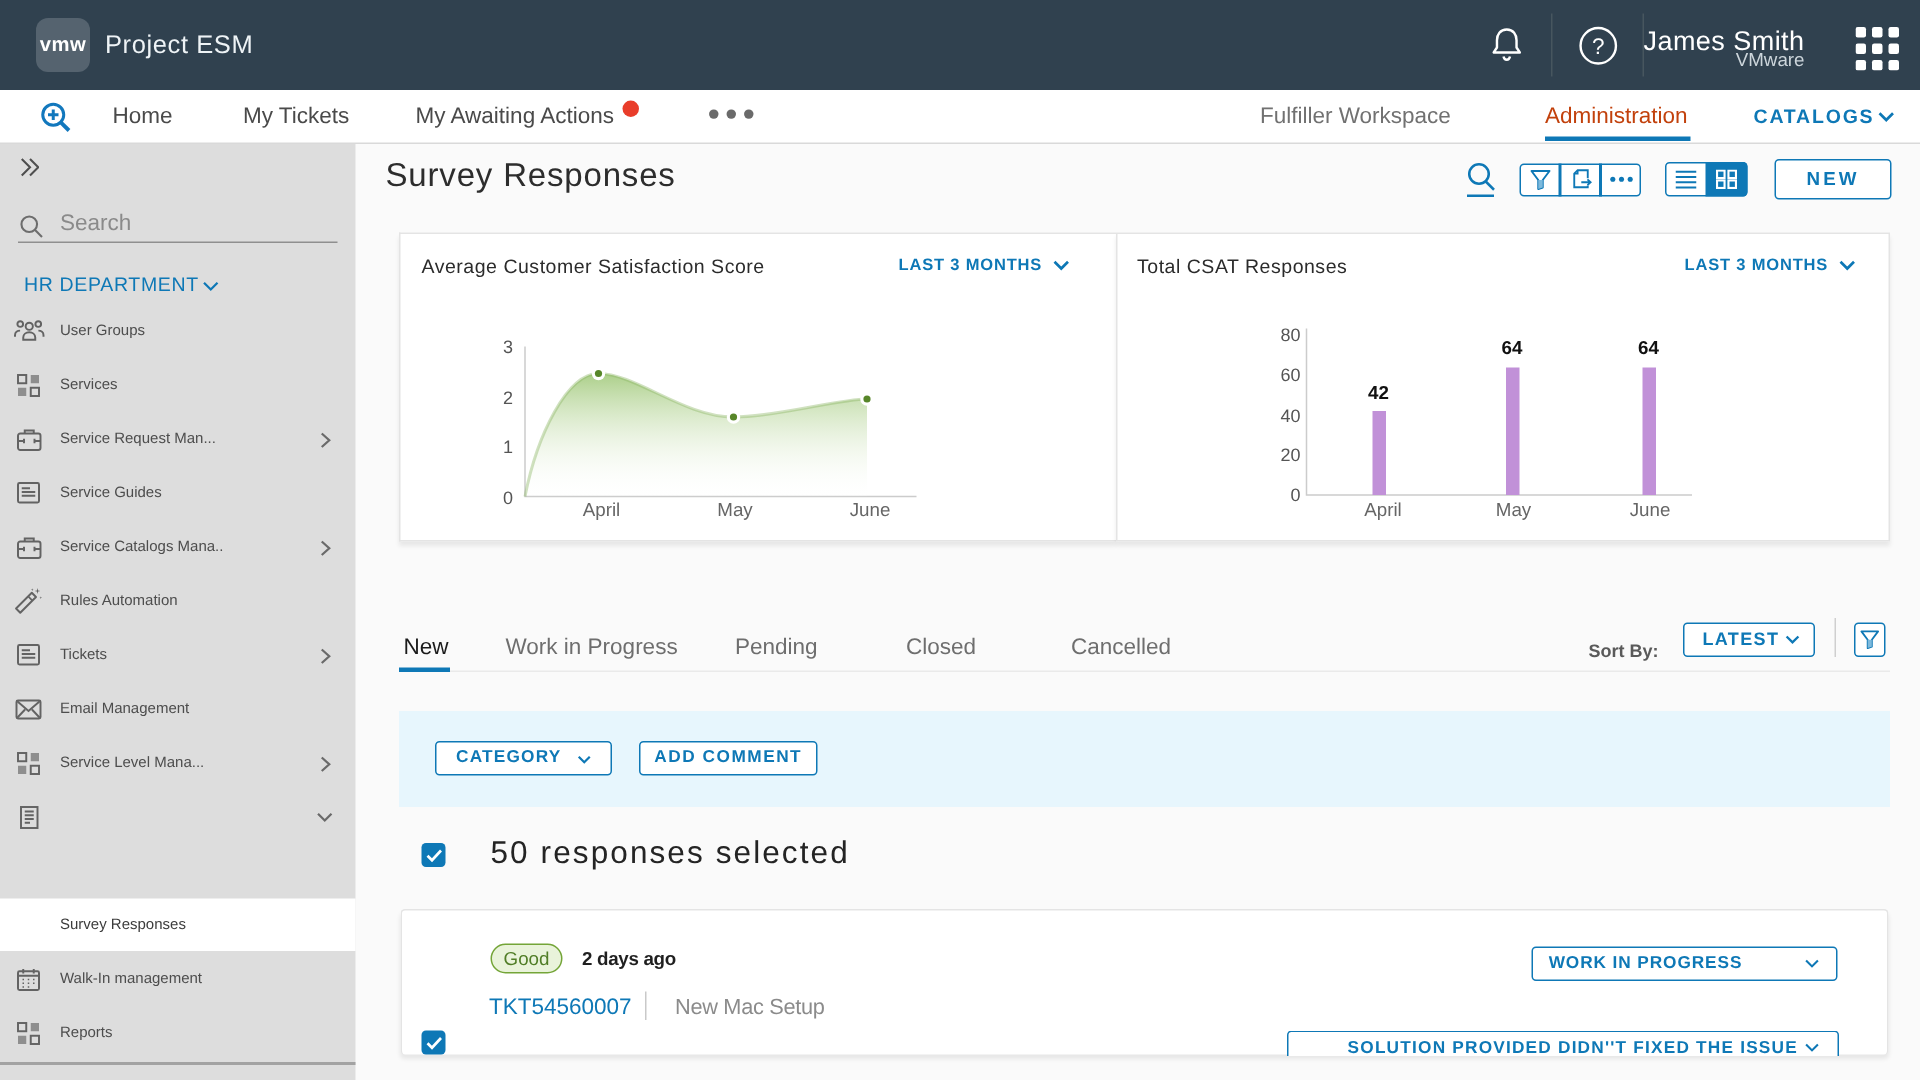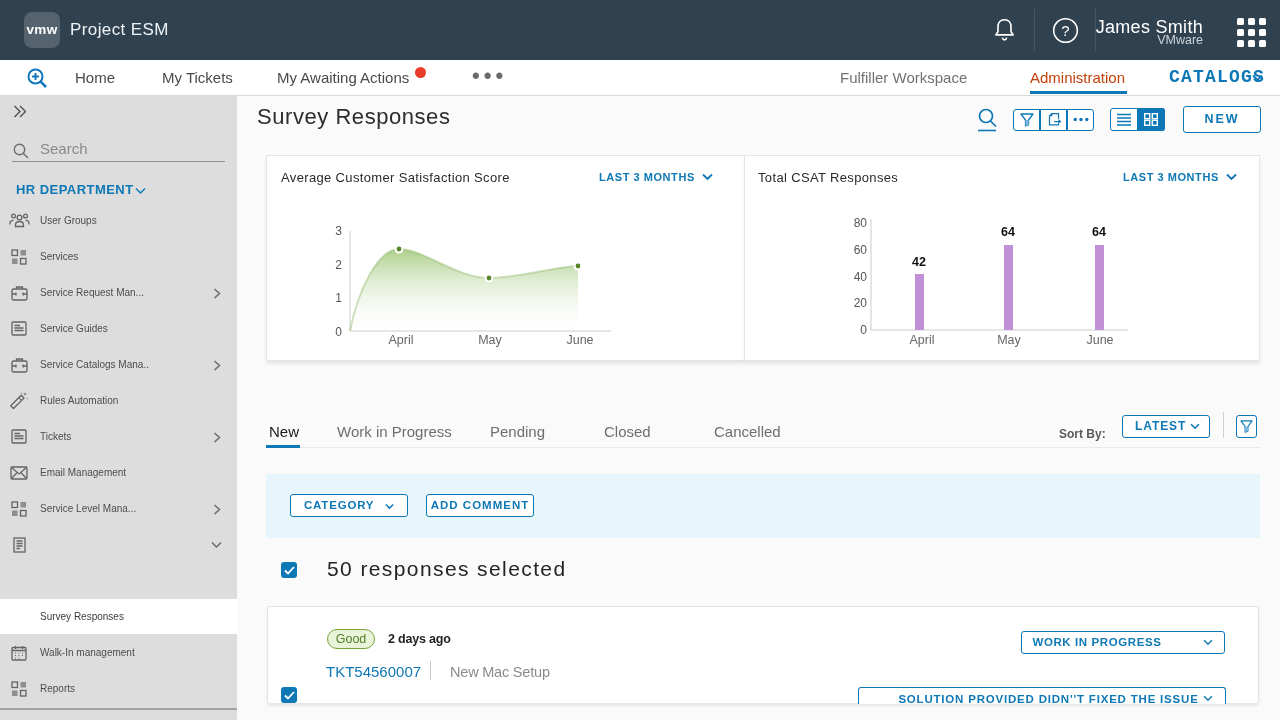--- a/index.html
+++ b/index.html
@@ -12,28 +12,28 @@
   #prodname { left:70px; top:0; height:60px; line-height:60px; color:#eef3f6; font-size:17px; letter-spacing:0.4px; }
   .tsep { top:9px; width:1px; height:42px; background:#47565f; }
   #uname { right:77px; top:17px; text-align:right; color:#fff; font-size:18px; letter-spacing:0.3px; }
   #uorg  { right:77px; top:33px; text-align:right; color:#ccd5db; font-size:12.5px; }
   
   #navbar { left:0; top:60px; width:1280px; height:36px; background:#fff; border-bottom:1px solid #d9d9d9; }
   .navitem { top:60px; height:35px; line-height:35px; font-size:15px; color:#4a4a4a; }
   .navgray { color:#717171; }
   #nav-admin { color:#c2410c; }
   #adminline { left:1030px; top:91px; width:97px; height:3px; background:#0e78b6; }
-  #catalogs { color:#0e78b6; font-weight:bold; font-size:18px; letter-spacing:1.2px;font-family:Liberation Mono, monospace; }
+  #catalogs { color:#0e78b6; font-weight:bold; font-size:13px; letter-spacing:1.2px; }
   #reddot { left:415px; top:67px; width:11px; height:11px; border-radius:50%; background:#e93d2a; }
   .dots3 { color:#6a6a6a; font-size:22px; font-weight:bold; letter-spacing:4px; }
   
   #sidebar { left:0; top:96px; width:237px; height:624px; background:#dddddd; }
   #sbsearchline { left:12px; top:161px; width:213px; height:1px; background:#8f8f8f; }
   #sbsearch { left:40px; top:140px; font-size:15px; color:#8a8a8a; }
-  #hrdept { left:16px; top:182px; font-size:13px; font-weight:bold; color:#0e78b6; letter-spacing:0.45px; }
+  #hrdept { left:16px; top:182px; font-size:13px; font-weight:normal; color:#0e78b6; letter-spacing:0.45px; }
   .sbitem { left:40px; width:197px; height:36px; line-height:36px; font-size:10px; font-weight:500; color:#4d4d4d; }
   #sbsel { left:0px; top:599px; width:237px; height:35px; background:#fff; }
   .sbsub { font-weight:400; color:#6b6b6b; }
   #sbline { left:0px; top:708px; width:237px; height:1.5px; background:#a2a2a2; }
   
   #mainhead { left:257px; top:104px; font-size:22px; color:#2d2d2d; letter-spacing:0.55px; }
   .card { background:#fff; border:1px solid #e4e4e4; box-shadow:0 3px 3px rgba(0,0,0,0.08); }
   #card1 { left:266px; top:155px; width:478px; height:206px; border-right:none; }
   #card2 { left:744px; top:155px; width:516px; height:206px; }
   .cardtitle { top:170px; font-size:13px; font-weight:400; color:#2b2b2b; letter-spacing:0.35px; }
@@ -335,21 +335,21 @@
   <svg class="abs" style="left:1240px;top:420px" width="13" height="13" viewBox="0 0 14 14" fill="none" stroke="#0e78b6" stroke-width="1.3">
     <path d="M1 1 L13 1 L8.5 7 L8.5 12 L5.5 13 L5.5 7 Z" stroke-linejoin="round"></path>
     <path d="M5.5 7 L8.5 7 L8.5 12 L5.5 13 Z" fill="#7db9dc" stroke="none"></path>
   </svg>
 
   <div class="abs" id="band"></div>
   <div class="abs obtn" style="left:290px;top:494px;width:118px;height:23px;line-height:21px;font-size:11.5px;letter-spacing:0.8px;text-align:left;padding-left:13px">CATEGORY</div>
   <svg class="abs" style="left:385px;top:503px" width="9" height="7" viewBox="0 0 11 8" fill="none" stroke="#0e78b6" stroke-width="1.8">
       <path d="M1 1.5 L5.5 6 L10 1.5"></path>
     </svg>
-  <div class="abs obtn" style="left:426px;top:494px;width:108px;height:23px;line-height:21px;font-size:11.5px;letter-spacing:1px">ADD COMMENT</div>
+  <div class="abs obtn" style="left:426px;top:494px;width:119px;height:23px;line-height:21px;font-size:11.5px;letter-spacing:1px">ADD COMMENT</div>
 
   <div class="abs cbx" style="left:281px;top:562px"></div>
   <svg class="abs" style="left:284px;top:566px" width="11" height="9" viewBox="0 0 11 9" fill="none" stroke="#fff" stroke-width="1.8">
       <path d="M1 4.5 L4 7.5 L10 1"></path>
     </svg>
   <div class="abs" id="selrow">50 responses selected</div>
 
   <div class="abs card" id="card3"></div>
   <div class="abs cbx" style="left:281px;top:687px"></div>
   <svg class="abs" style="left:284px;top:691px" width="11" height="9" viewBox="0 0 11 9" fill="none" stroke="#fff" stroke-width="1.8">

